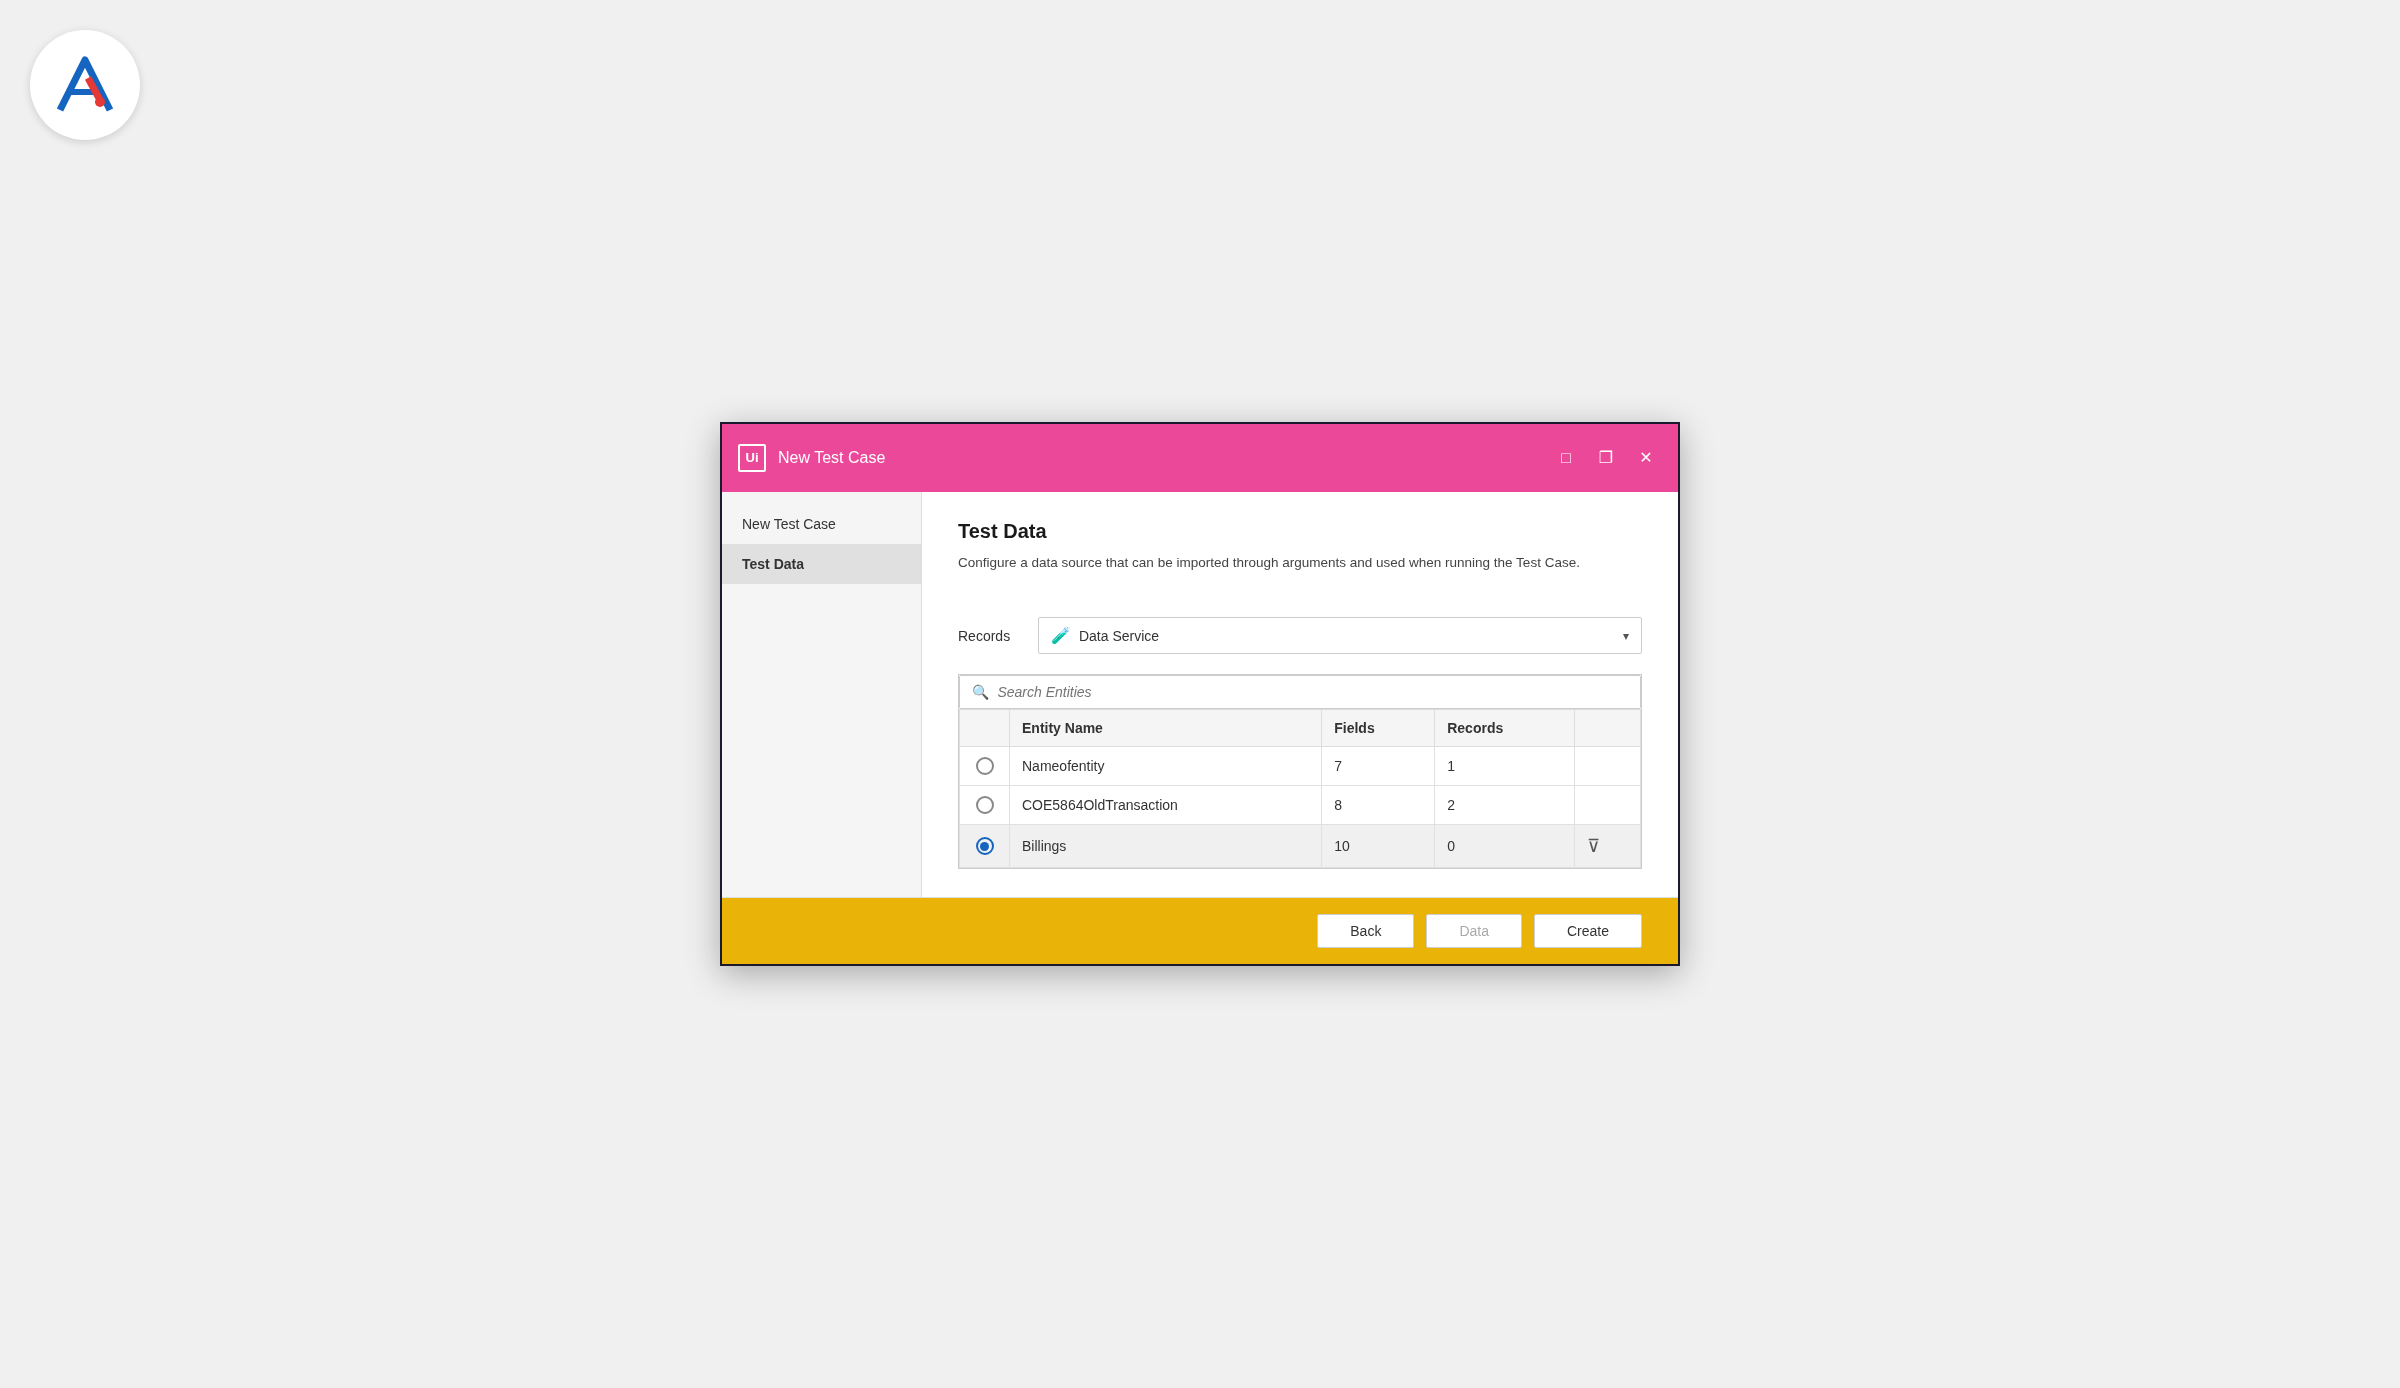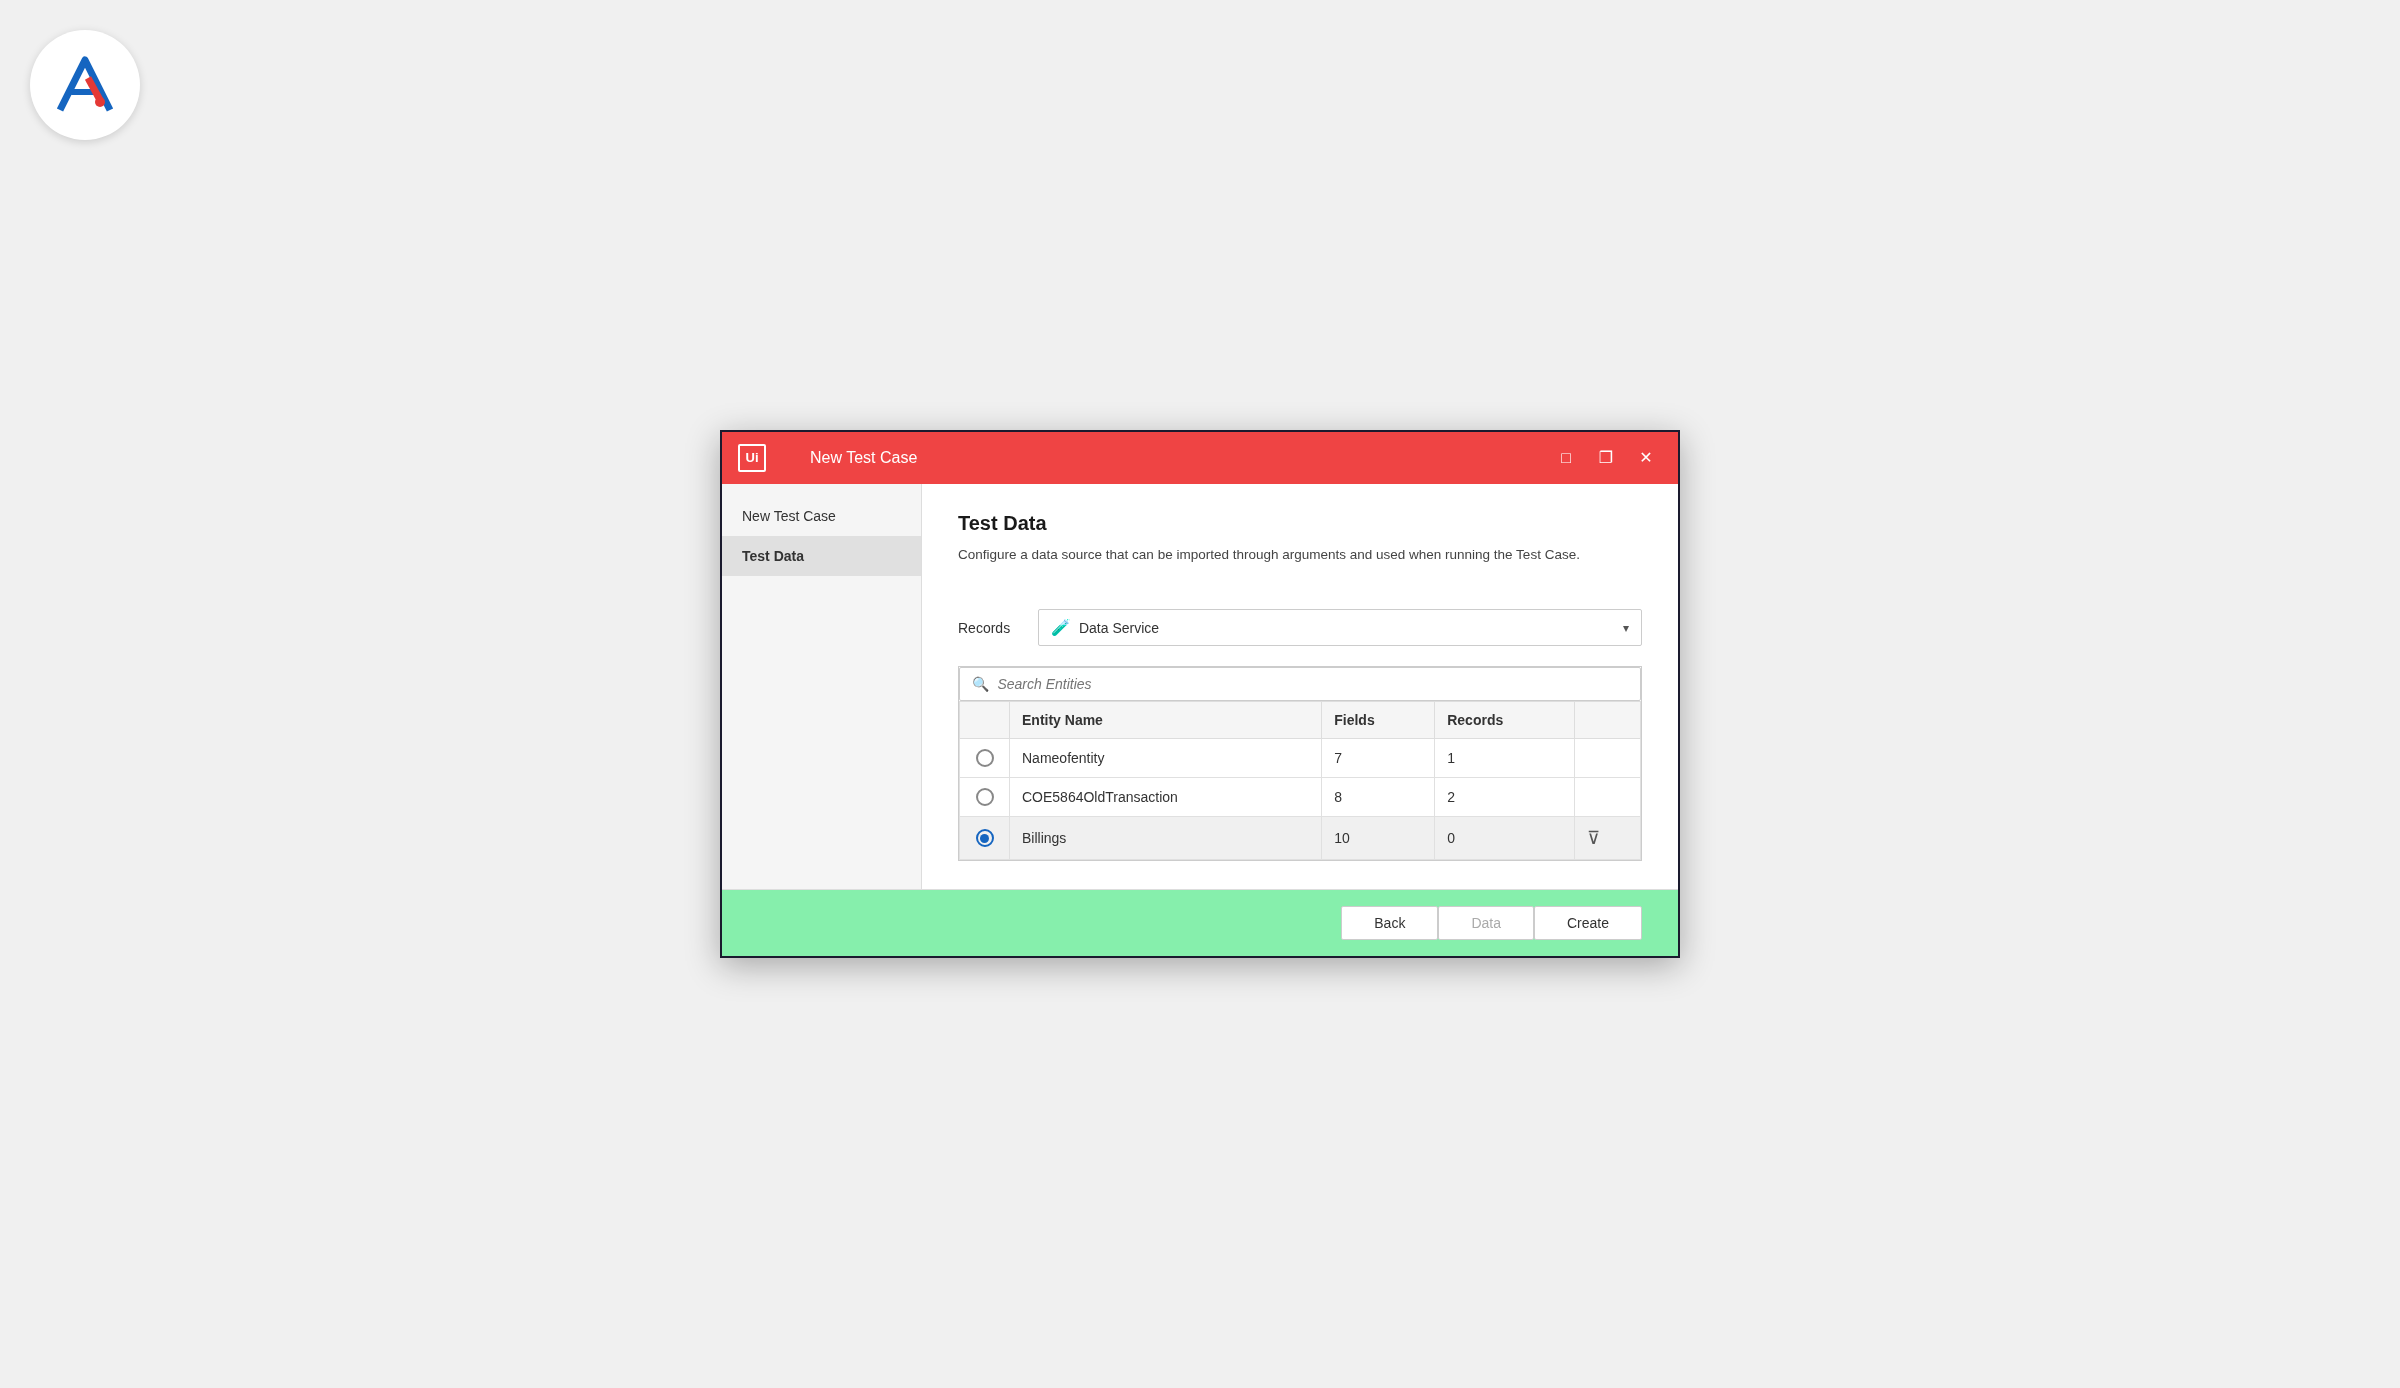--- a/index.html
+++ b/index.html
@@ -38,28 +38,27 @@
       width: 960px;
       background: white;
       border: 2px solid #1a1a2e;
       box-shadow: 0 8px 32px rgba(0,0,0,0.3);
       display: flex;
       flex-direction: column;
     }
 
     
     .title-bar {
-      background: #ef4444;
+      background: #ec4899;
       color: white;
       display: flex;
       align-items: center;
       padding: 0 16px;
-      height: 52px;
+      height: 68px;
       flex-shrink: 0;
-      gap: 32px;
     }
     .title-bar-icon {
       width: 28px;
       height: 28px;
       border: 2px solid white;
       display: flex;
       align-items: center;
       justify-content: center;
       font-size: 13px;
       font-weight: bold;
@@ -268,21 +267,22 @@
       color: #555;
       font-size: 16px;
     }
 
     
     .dialog-footer {
       border-top: 1px solid #ddd;
       padding: 16px 36px;
       display: flex;
       justify-content: flex-end;
-      background: #86efac;
+      gap: 12px;
+      background: #eab308;
     }
     .footer-btn {
       padding: 8px 32px;
       font-size: 14px;
       border: 1px solid #ccc;
       background: white;
       cursor: pointer;
       border-radius: 2px;
       color: #333;
     }

